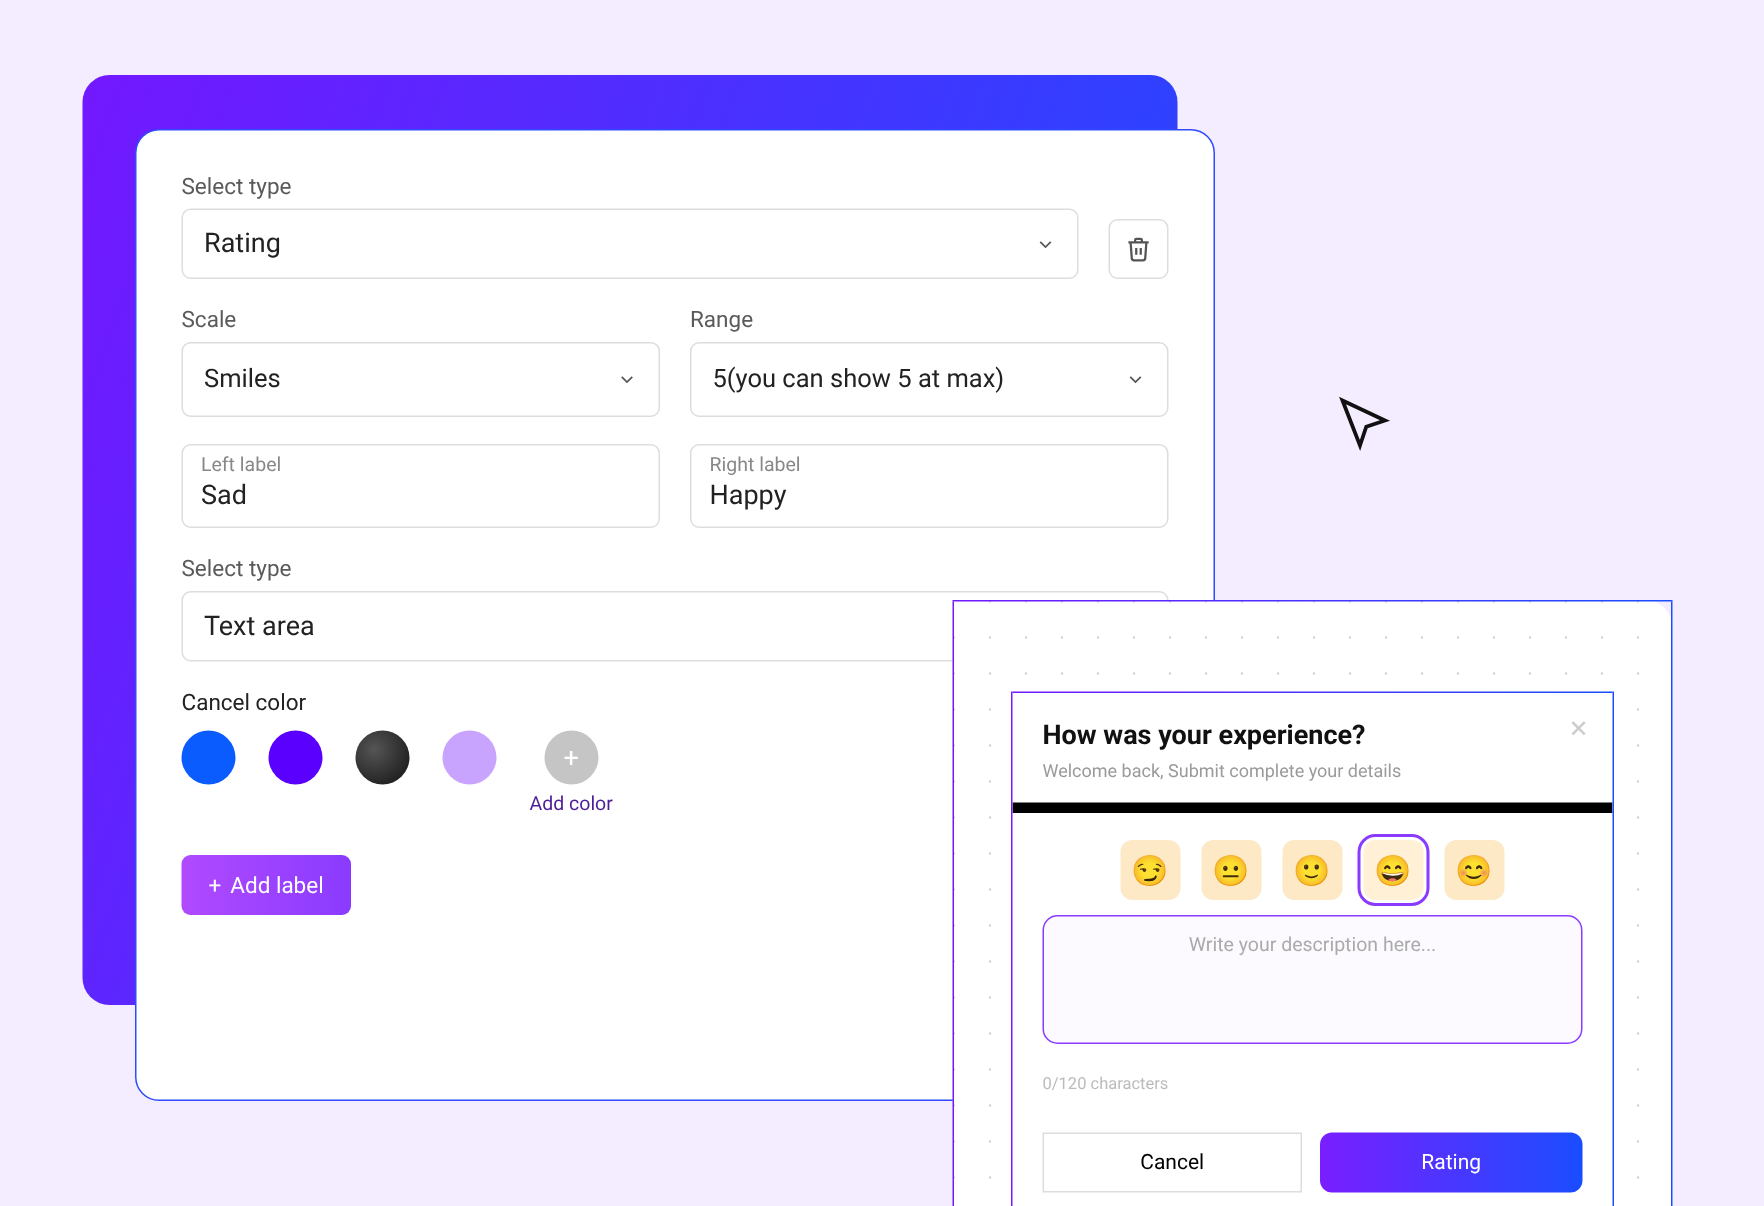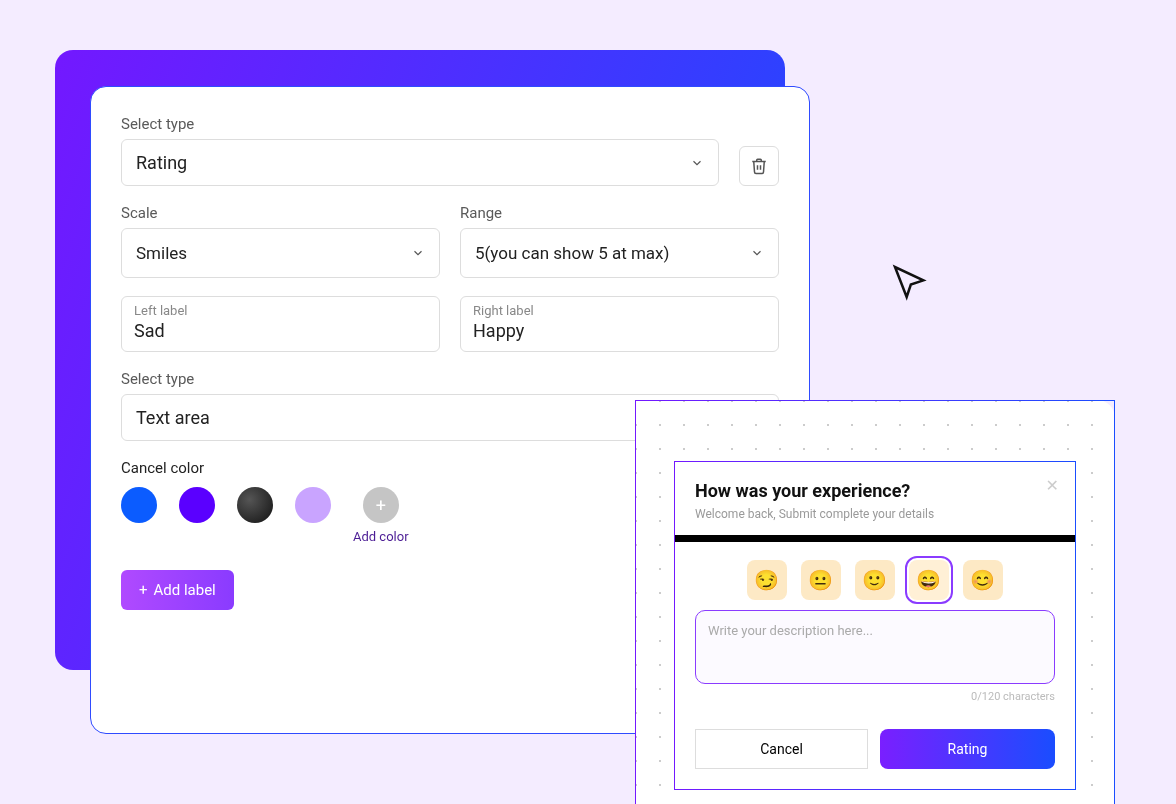--- a/index.html
+++ b/index.html
@@ -87,22 +87,22 @@
 .preview-title { font-size: 18px; font-weight: 700; color: #111; margin-bottom: 6px;}
 .preview-sub { font-size: 12px; color: #9a9a9a; }
 .preview-close { position:absolute; top:14px; right:16px; color:#ccc; font-size:16px; cursor:pointer; }
 
 .emoji-row { display:flex; gap:14px; justify-content:center; padding: 18px 0 10px; }
 .emoji-tile { width:40px; height:40px; background:#fde9c5; border-radius:8px; display:flex; align-items:center; justify-content:center; font-size:20px; cursor:pointer; }
 .emoji-tile.selected { outline: 2px solid #8a3bff; outline-offset: 2px; background:#fff0d6; }
 
 .desc-section { padding: 0 20px 20px; }
 .desc-label { font-size: 12px; color: #555; margin-bottom: 6px; }
-.desc-box { border:1.5px solid #8a3bff; border-radius:10px; padding:12px; height:74px; font-size:13px; color:#aaa; background:#fcfaff; }
-.char-count { font-size: 11px; color:#bbb; margin-top:6px;text-align:right; }
+.desc-box { border:1.5px solid #8a3bff; border-radius:10px; padding:12px; height:86px; font-size:13px; color:#aaa; background:#fcfaff;text-align:center; }
+.char-count { font-size: 11px; color:#bbb; margin-top:20px; }
 
 .preview-actions { display:flex; gap:12px; padding: 6px 20px 20px; }
 .btn-cancel { flex:1; border:1px solid #ddd; background:#fff; border-radius:0; padding:10px; font-size:14px; cursor:pointer;}
 .btn-submit { flex:1; border:none; background:linear-gradient(90deg,#7a1fff,#1a4dff); color:#fff; border-radius:8px; padding:12px; font-size:14px; cursor:pointer;}
 
 .cursor-deco { position:absolute; top: 262px; left: 890px; }
 </style>
 </head>
 <body>
 

